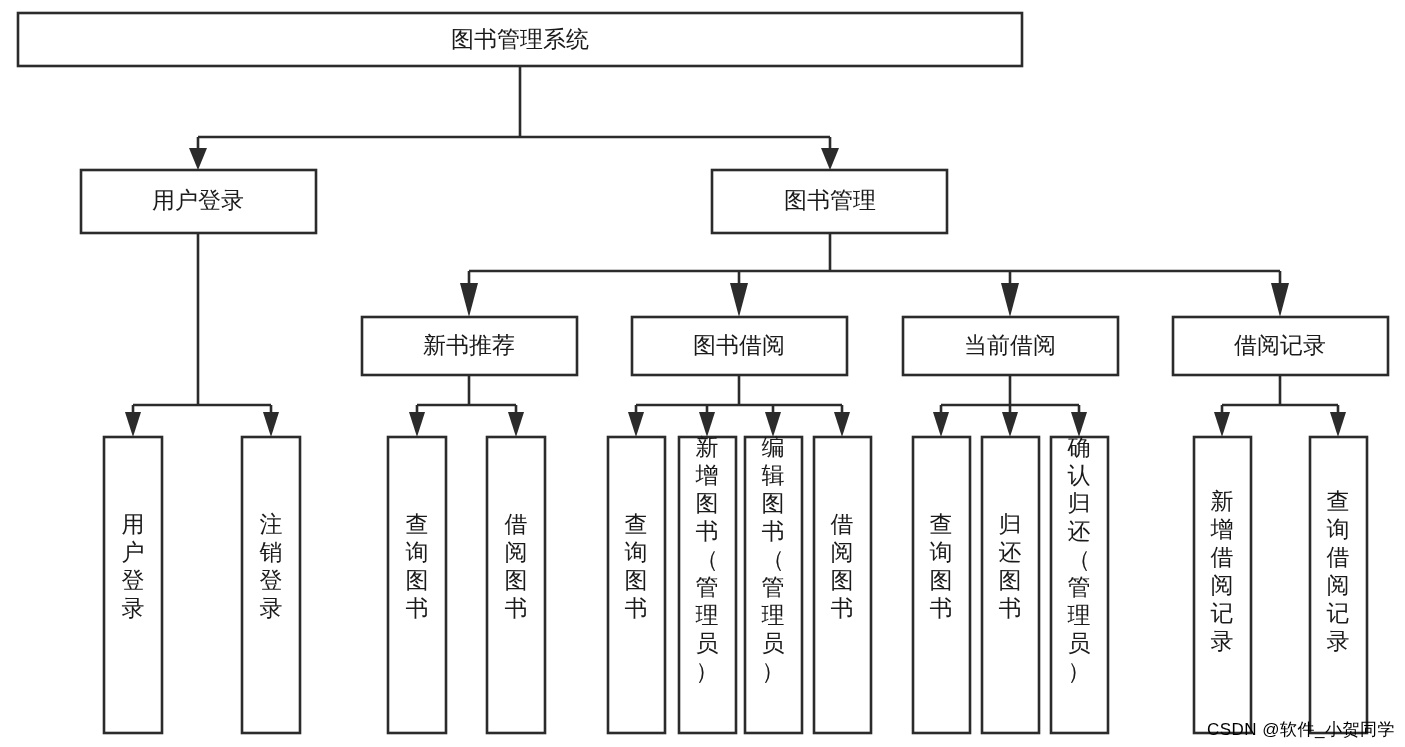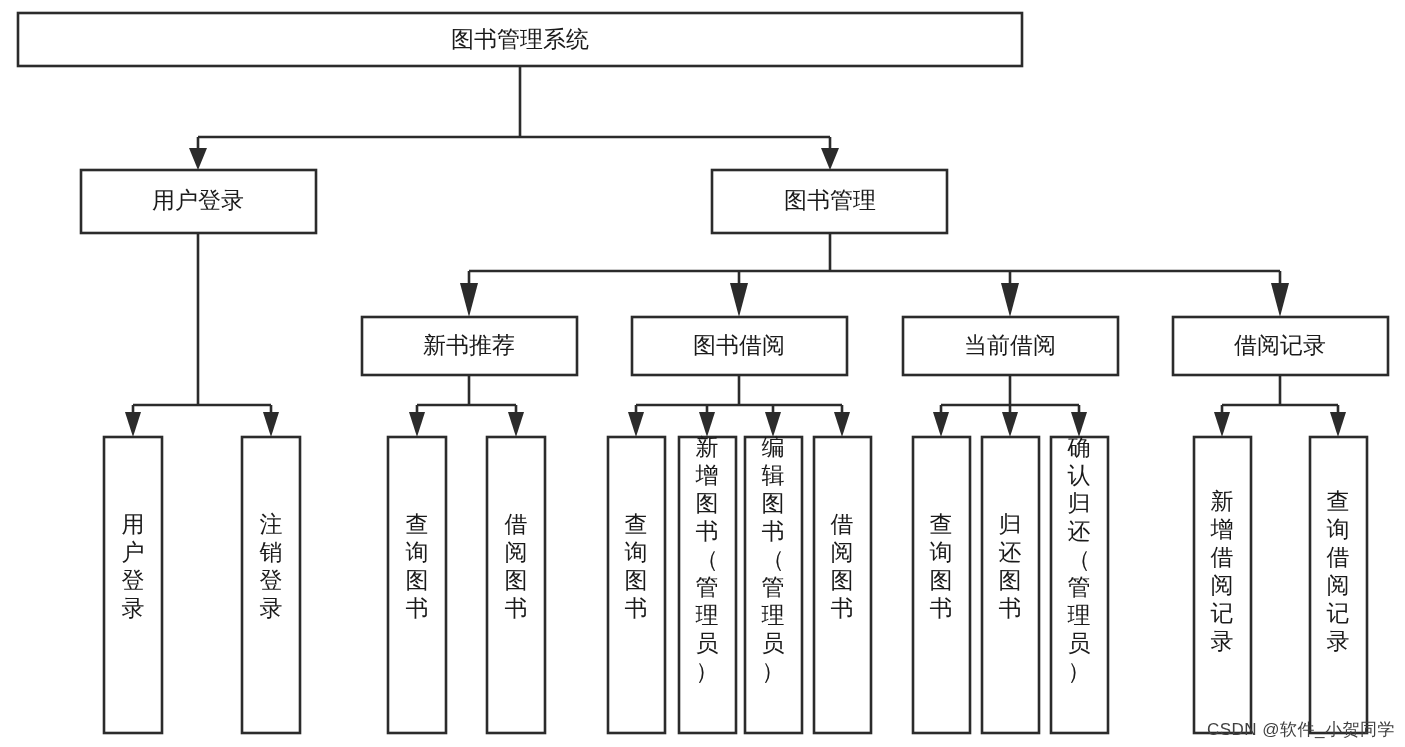--- a/index.html
+++ b/index.html
@@ -56,21 +56,21 @@
     font-family: "Liberation Sans", "DejaVu Sans", sans-serif;
     font-size: 23px;
     text-anchor: middle;
   }
   .watermark-text {
     position: absolute;
     right: 10px;
     bottom: 6px;
     font-family: "Liberation Sans", "DejaVu Sans", sans-serif;
     font-size: 17px;
-    color: #404040;
+    color: #000000;
     white-space: nowrap;
     letter-spacing: 0.5px;
   }
 </style>
 </head>
 <body>
 
 <div id="diagram-root">
 
   <svg class="flow-canvas" viewBox="0 0 1405 747">

